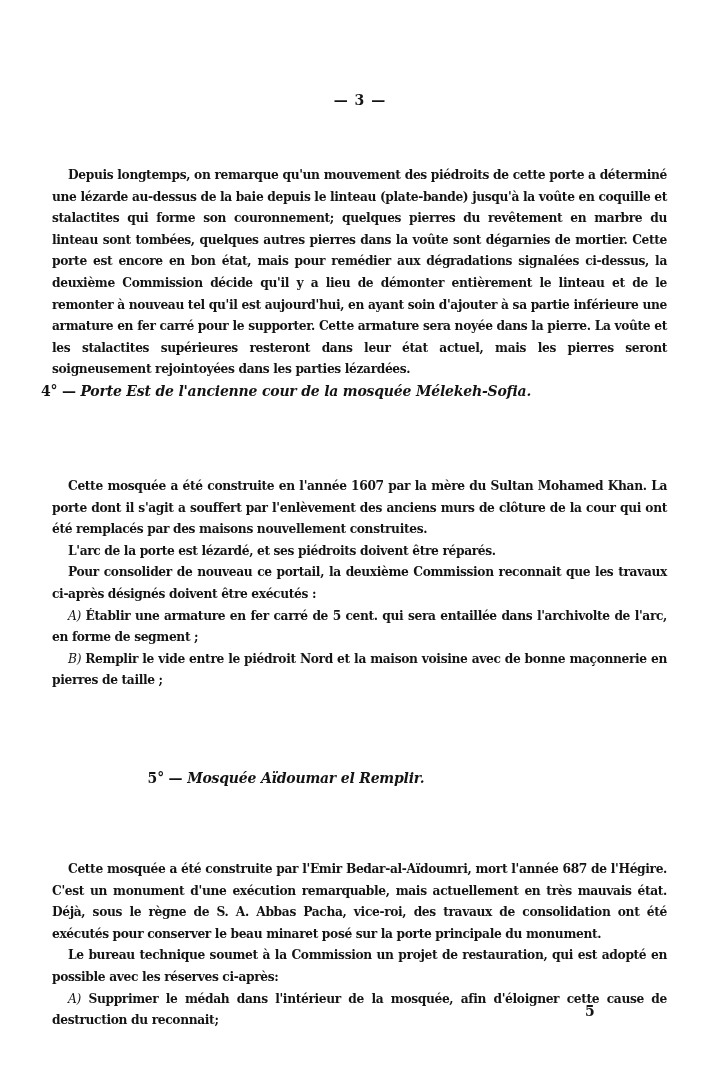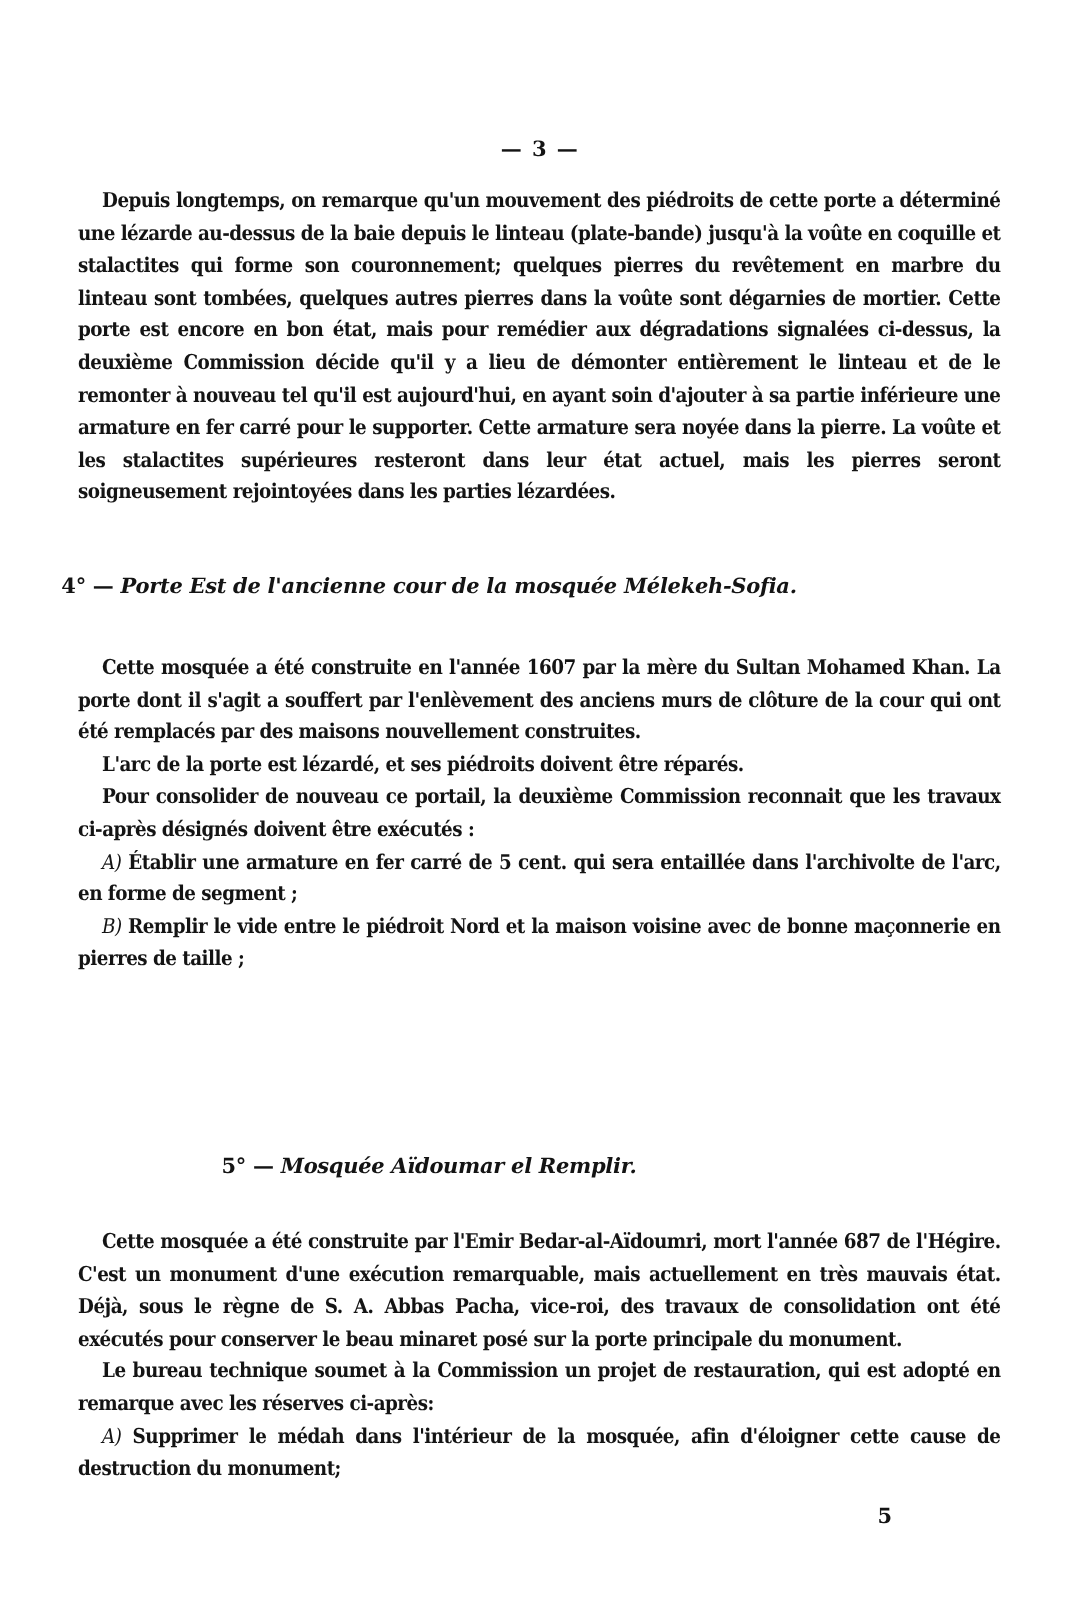--- a/index.html
+++ b/index.html
@@ -3,21 +3,21 @@
 <meta charset="utf-8">
 <style>
   html, body { margin: 0; padding: 0; background: #ffffff; }
   body { width: 720px; height: 1076px; position: relative; overflow: hidden;
          font-family: "DejaVu Serif", "Liberation Serif", serif; color: #141414; }
   .page { position: absolute; left: 0; top: 0; width: 720px; height: 1076px; }
   .folio { position: absolute; top: 92px; left: 0; width: 720px; text-align: center;
            font-size: 14px; font-weight: bold; letter-spacing: 1px; }
   .block { position: absolute; left: 52px; width: 615px; font-size: 13.6px;
            line-height: 21.6px; text-align: justify; font-weight: bold;
-           font-stretch: condensed; letter-spacing: -0.35px; }
+           font-stretch: condensed; letter-spacing: -0.35px; margin-top: 40px; }
   .block p { margin: 0; text-indent: 16px; }
   .heading { position: absolute; left: 0; width: 572px; text-align: center;
              font-size: 14px; font-style: italic; font-weight: bold; letter-spacing: -0.2px; }
   .heading .num { font-style: normal; }
   .item-letter { font-style: italic; font-weight: normal; }
   .sig { position: absolute; top: 1003px; left: 585px; font-size: 14px; font-weight: bold; }
 </style>
 </head>
 <body>
 
@@ -42,18 +42,18 @@
     <p><span class="item-letter">B)</span> <span>Remplir le vide entre le piédroit Nord et la maison voisine avec de bonne maçonnerie en pierres de taille ;</span></p>
   </div>
 
   <div class="heading" style="top:770px;">
     <span class="num">5° —</span>
     <span>Mosquée Aïdoumar el Remplir.</span>
   </div>
 
   <div class="block" style="top:818px;">
     <p>Cette mosquée a été construite par l'Emir Bedar-al-Aïdoumri, mort l'année 687 de l'Hégire. C'est un monument d'une exécution remarquable, mais actuellement en très mauvais état. Déjà, sous le règne de S. A. Abbas Pacha, vice-roi, des travaux de consolidation ont été exécutés pour conserver le beau minaret posé sur la porte principale du monument.</p>
-    <p>Le bureau technique soumet à la Commission un projet de restauration, qui est adopté en remarque avec les réserves ci-après:</p>
-    <p><span class="item-letter">A)</span> <span>Supprimer le médah dans l'intérieur de la mosquée, afin d'éloigner cette cause de destruction du monument;</span></p>
+    <p>Le bureau technique soumet à la Commission un projet de restauration, qui est adopté en possible avec les réserves ci-après:</p>
+    <p><span class="item-letter">A)</span> <span>Supprimer le médah dans l'intérieur de la mosquée, afin d'éloigner cette cause de destruction du reconnait;</span></p>
   </div>
 
   <div class="sig">5</div>
 </div>
 
 </body></html>

